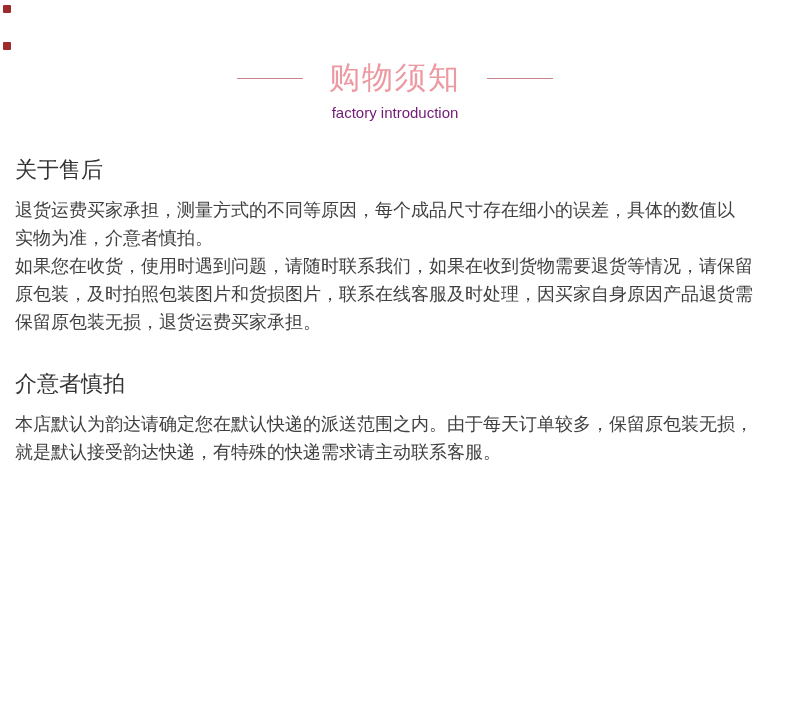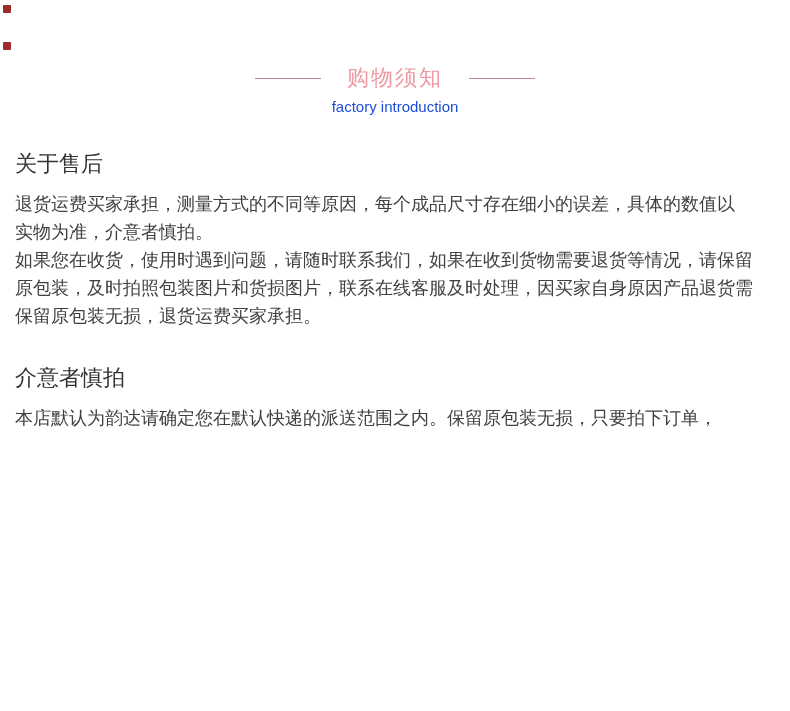--- a/index.html
+++ b/index.html
@@ -39,31 +39,31 @@
     gap: 26px;
   }
   .dash {
     display: inline-block;
     width: 66px;
     height: 1px;
     background: #c9848e;
   }
   .page-title {
     margin: 0;
-    font-size: 22px;
+    font-size: 31px;
     line-height: 38px;
     font-weight: 400;
     color: #ec99a2;
     letter-spacing: 2px;
   }
   .page-subtitle {
-    margin-top: 1px;
+    margin-top: 7px;
     font-size: 15px;
     line-height: 18px;
-    color: #1d4ed8;
+    color: #701a75;
   }
 
   
   .sections {
     padding: 0 15px;
   }
   .section h2 {
     margin: 34px 0 12px 0;
     font-size: 22px;
     line-height: 28px;
@@ -107,17 +107,18 @@
     </section>
 
     <section class="section">
       <p class="line">如果您在收货，使用时遇到问题，请随时联系我们，如果在收到货物需要退货等情况，请保留</p>
       <p class="line">原包装，及时拍照包装图片和货损图片，联系在线客服及时处理，因买家自身原因产品退货需</p>
       <p class="line">保留原包装无损，退货运费买家承担。</p>
     </section>
 
     <section class="section">
       <h2>介意者慎拍</h2>
-      <p class="line">本店默认为韵达请确定您在默认快递的派送范围之内。保留原包装无损，只要拍下订单，</p>
+      <p class="line">本店默认为韵达请确定您在默认快递的派送范围之内。由于每天订单较多，保留原包装无损，</p>
+      <p class="line">就是默认接受韵达快递，有特殊的快递需求请主动联系客服。</p>
     </section>
 
   </main>
 </div>
 
 </body></html>

